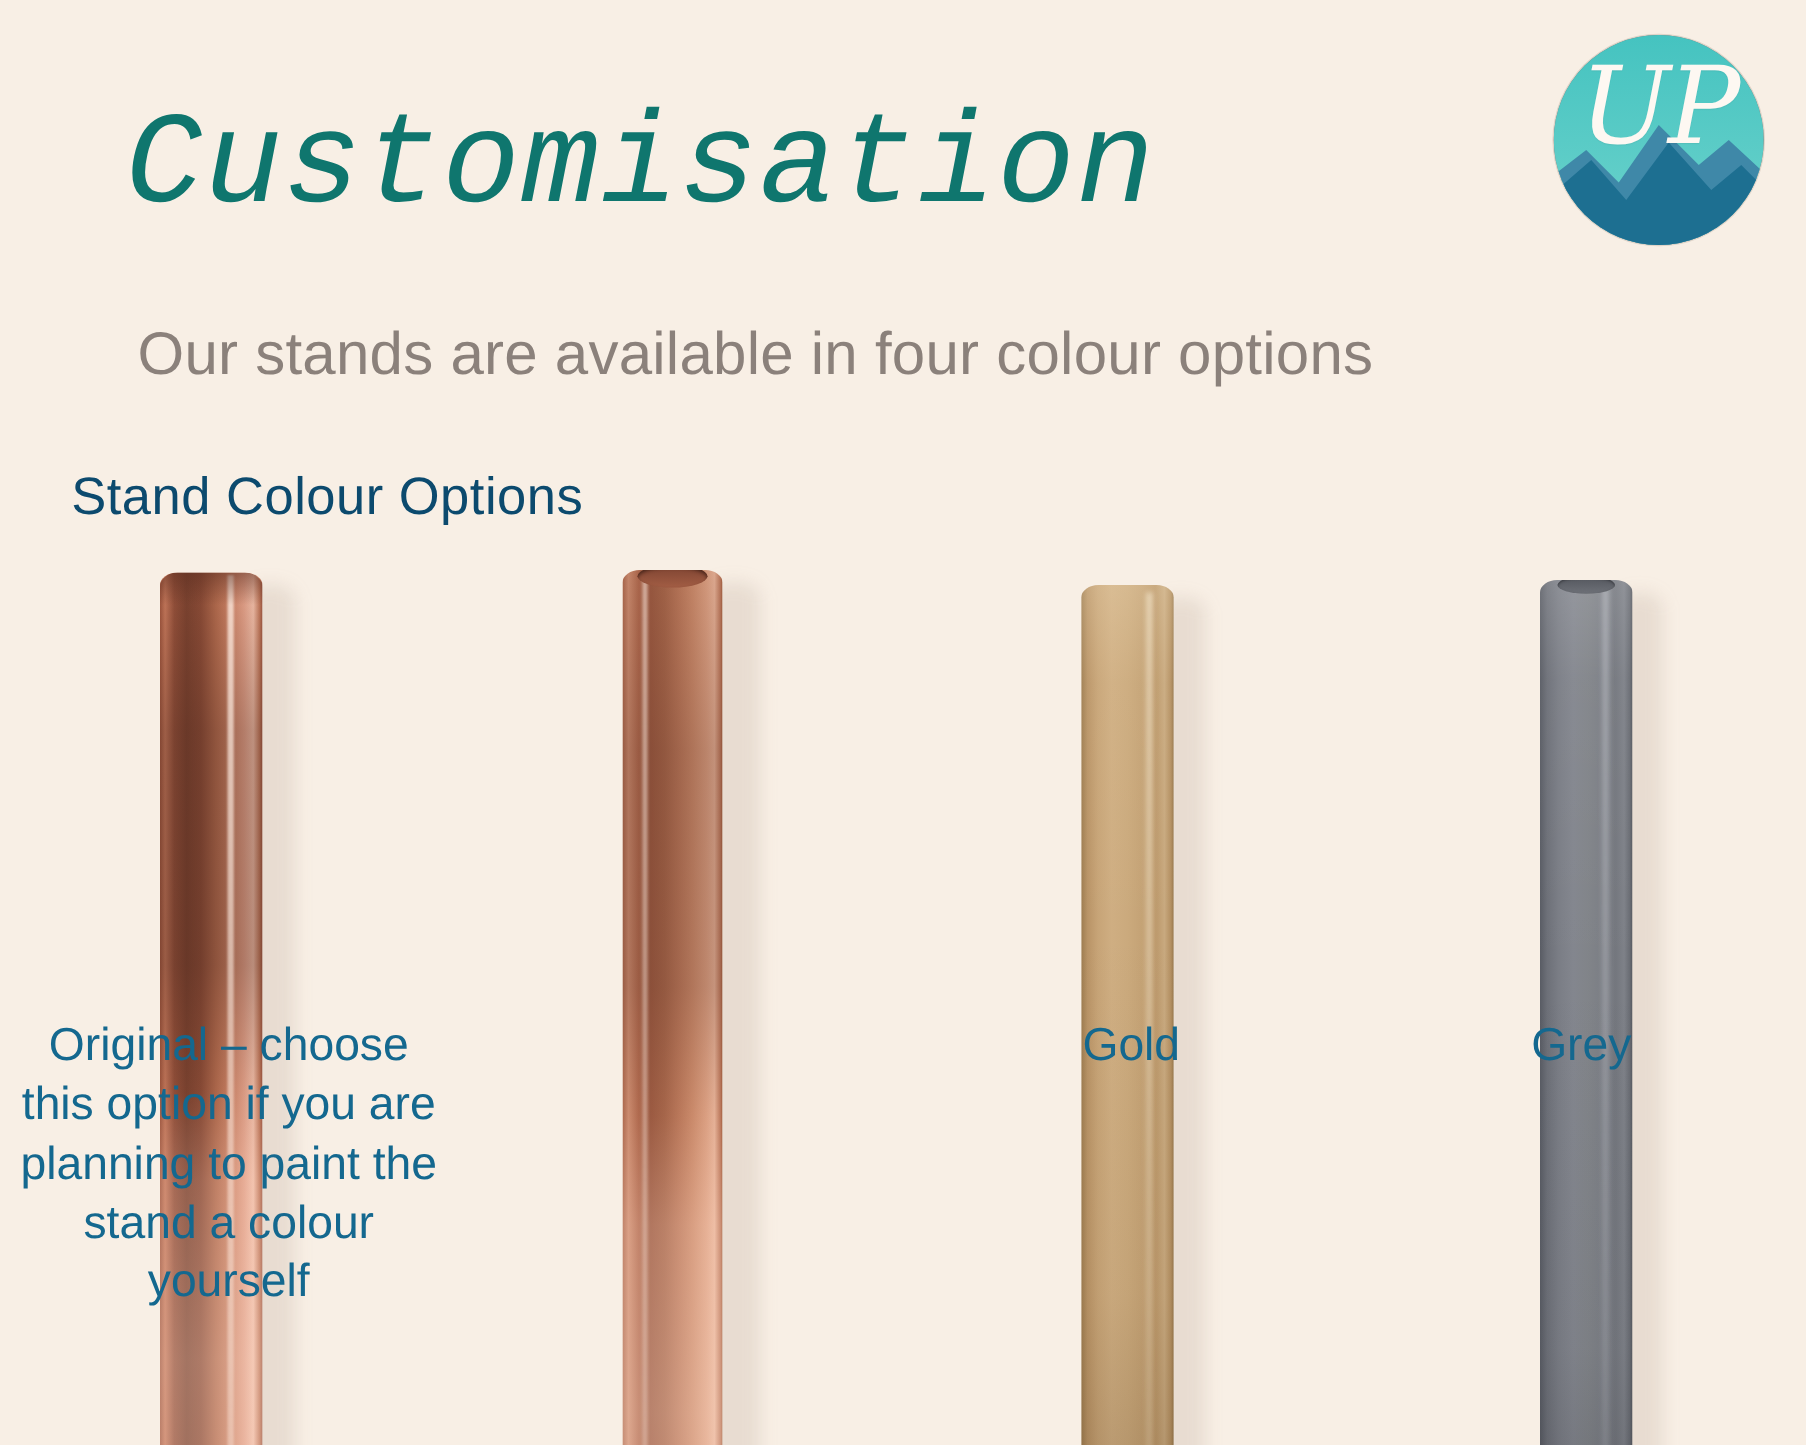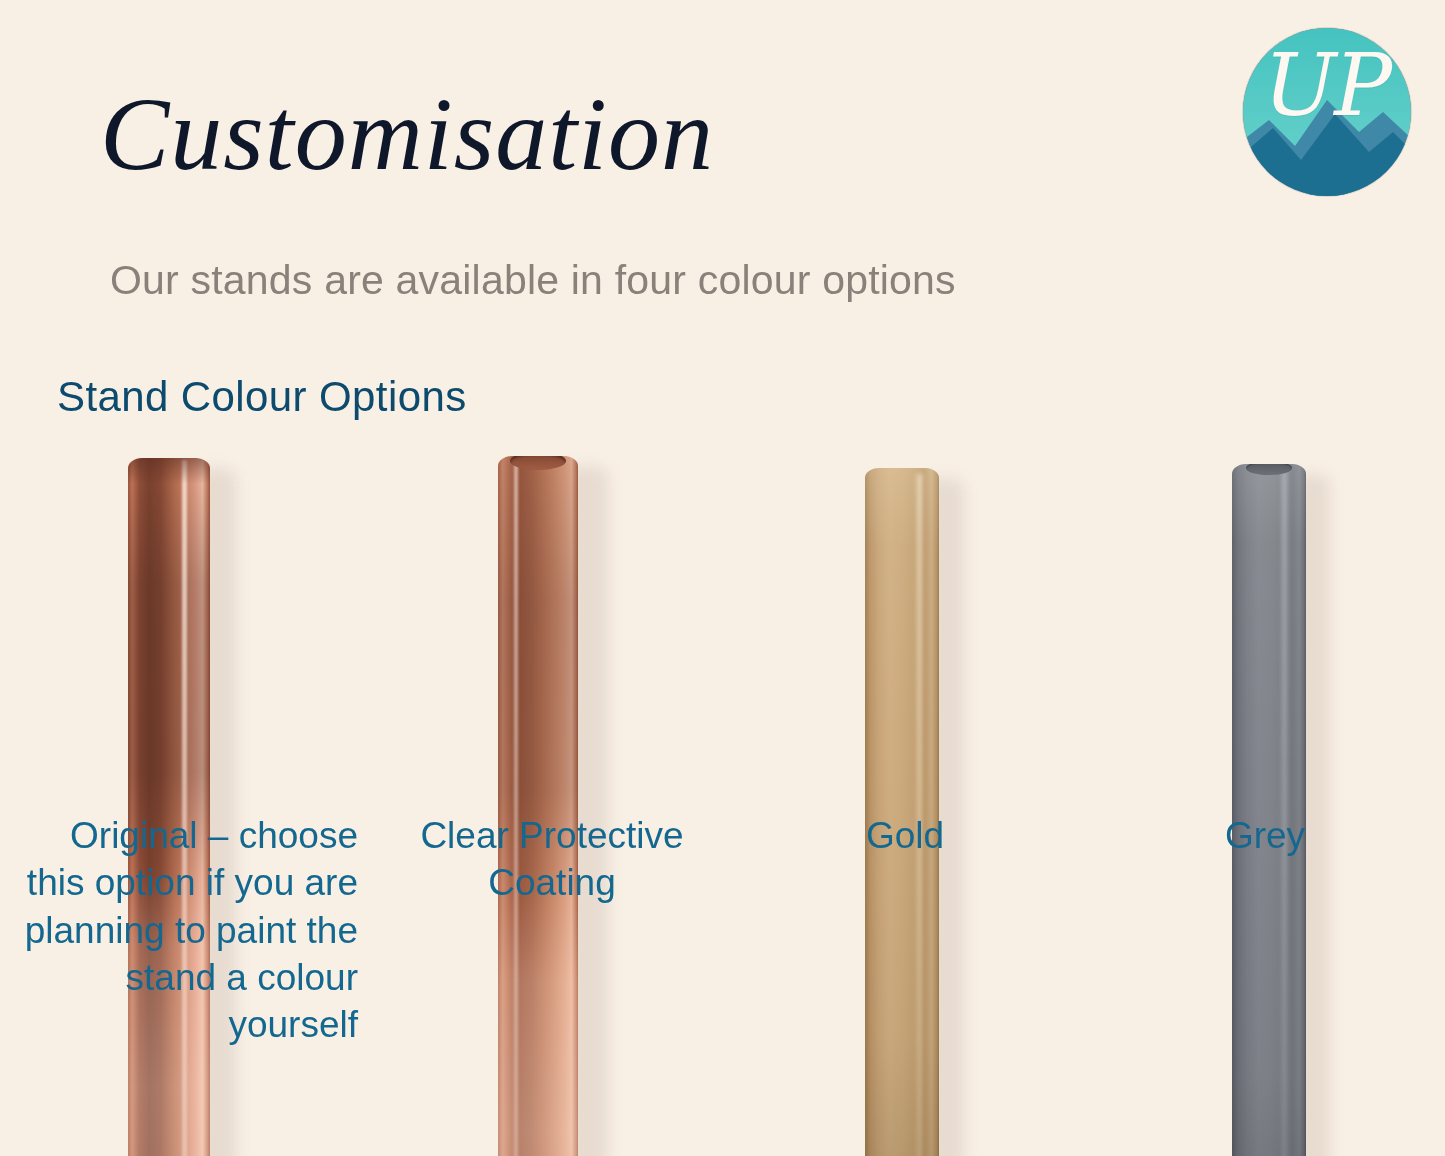--- a/index.html
+++ b/index.html
@@ -56,35 +56,35 @@
     letter-spacing: -2px;
     font-weight: 400;
     text-shadow: 0 1px 1px rgba(0,0,0,0.06);
   }
 
   
   .headline {
     position: absolute;
     left: 100px;
     top: 82px;
-    font-family: Liberation Serif, serif;
+    font-family: Liberation Mono, monospace;
     font-style: italic;
     font-size: 104px;
     line-height: 1;
-    color: #0f172a;
+    color: #0f766e;
     letter-spacing: 1px;
     white-space: nowrap;
   }
 
   .subtitle {
     position: absolute;
     left: 110px;
     top: 258px;
     font-family: "Liberation Sans", sans-serif;
-    font-size: 41px;
+    font-size: 48px;
     line-height: 1.1;
     color: #8b817b;
     letter-spacing: 0.2px;
     font-weight: 300;
     white-space: nowrap;
   }
 
   .section-heading {
     position: absolute;
     left: 57px;
@@ -307,21 +307,21 @@
   
   .caption {
     position: absolute;
     font-family: "Liberation Sans", sans-serif;
     font-size: 37px;
     line-height: 1.28;
     color: #14688f;
     font-weight: 300;
     text-align: center;
   }
-  #caption-original { left: 8px;    top: 812px; width: 350px; text-align: right; }
+  #caption-original { left: 8px;    top: 812px; width: 350px; }
   #caption-clear    { left: 392px;  top: 812px; width: 320px; }
   #caption-gold     { left: 790px;  top: 812px; width: 230px; }
   #caption-grey     { left: 1150px; top: 812px; width: 230px; }
 </style>
 </head>
 <body>
 
 <div class="page">
 
   <div class="logo-badge">
@@ -372,17 +372,16 @@
       <div class="rod">
         <div class="body"></div>
         <div class="highlight-stripe"></div>
         <div class="top-rim"></div>
       </div>
     </div>
 
   </div>
 
   <div class="caption" id="caption-original">Original – choose this option if you are planning to paint the stand a colour yourself</div>
-  <div class="caption" id="caption-clear">Clear Protective Coating</div>
   <div class="caption" id="caption-gold">Gold</div>
   <div class="caption" id="caption-grey">Grey</div>
 
 </div>
 
 </body></html>

